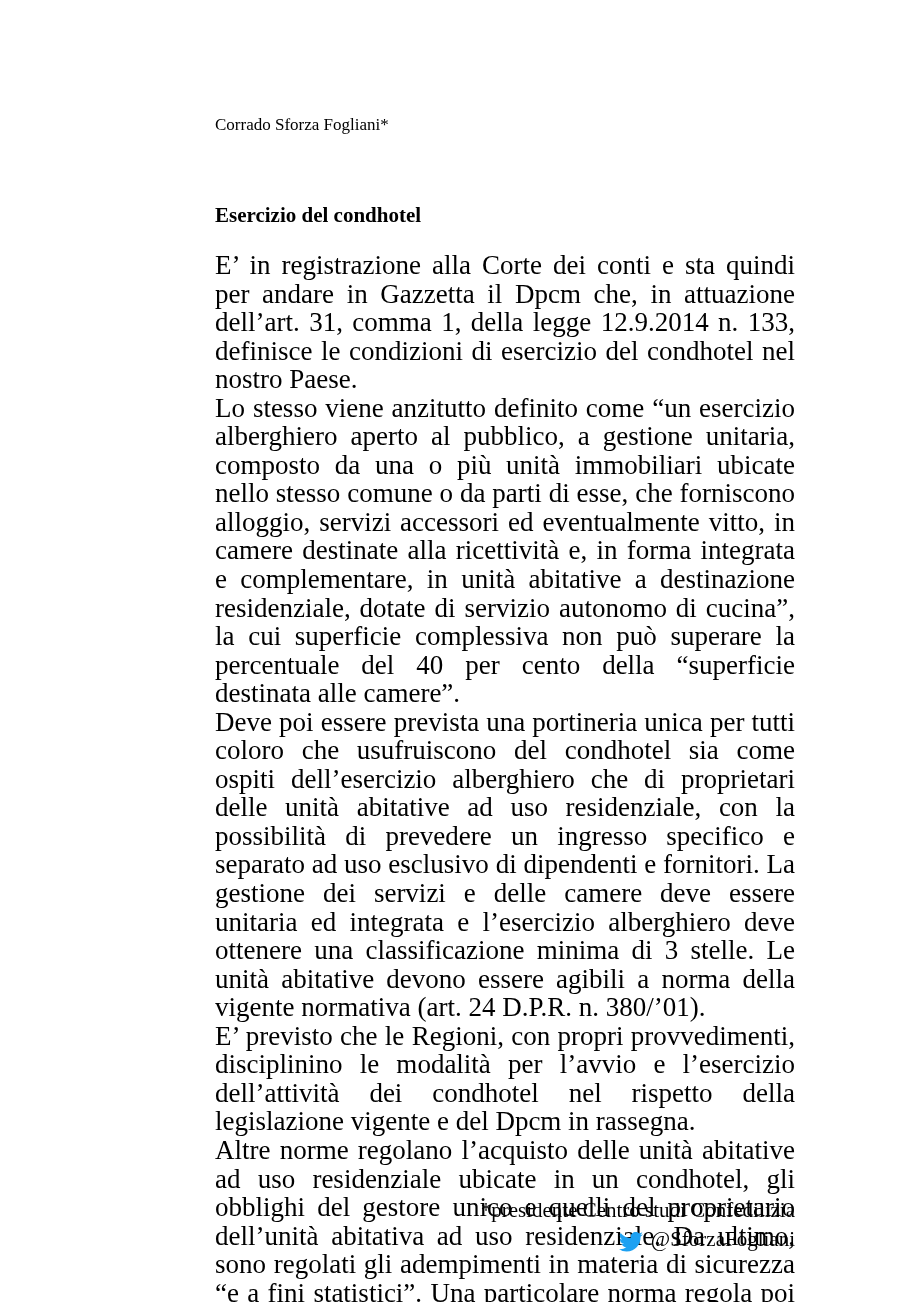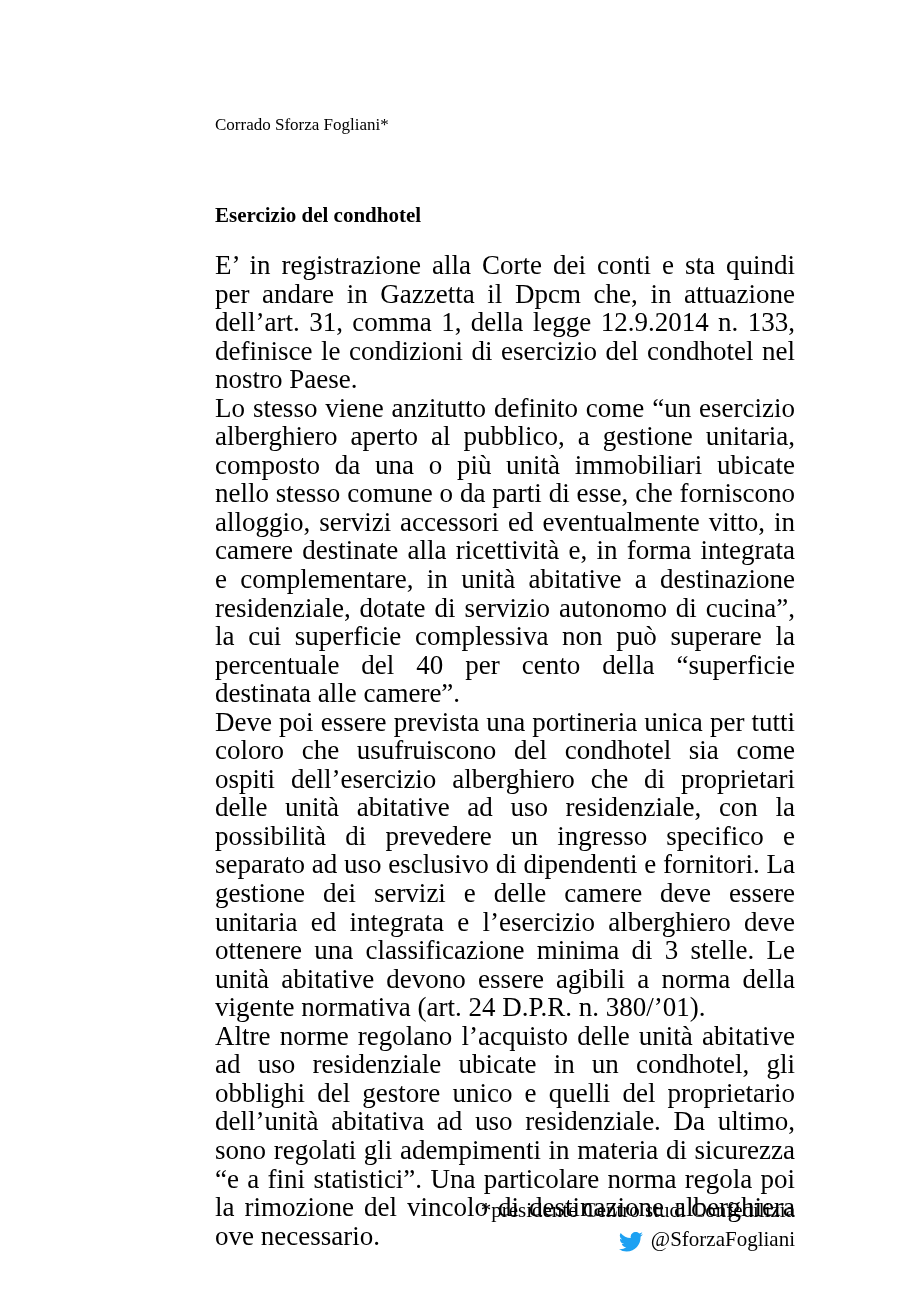--- a/index.html
+++ b/index.html
@@ -99,20 +99,21 @@
     <div class="masthead">
       <div class="masthead-author">Corrado Sforza Fogliani*</div>
     </div>
 
     <div class="article-title">Esercizio del condhotel</div>
 
     <div class="body-text">
       <p>E’ in registrazione alla Corte dei conti e sta quindi per andare in Gazzetta il Dpcm che, in attuazione dell’art. 31, comma 1, della legge 12.9.2014 n. 133, definisce le condizioni di esercizio del condhotel nel nostro Paese.</p>
       <p>Lo stesso viene anzitutto definito come “un esercizio alberghiero aperto al pubblico, a gestione unitaria, composto da una o più unità immobiliari ubicate nello stesso comune o da parti di esse, che forniscono alloggio, servizi accessori ed eventualmente vitto, in camere destinate alla ricettività e, in forma integrata e complementare, in unità abitative a destinazione residenziale, dotate di servizio autonomo di cucina”, la cui superficie complessiva non può superare la percentuale del 40 per cento della “superficie destinata alle camere”.</p>
       <p>Deve poi essere prevista una portineria unica per tutti coloro che usufruiscono del condhotel sia come ospiti dell’esercizio alberghiero che di proprietari delle unità abitative ad uso residenziale, con la possibilità di prevedere un ingresso specifico e separato ad uso esclusivo di dipendenti e fornitori. La gestione dei servizi e delle camere deve essere unitaria ed integrata e l’esercizio alberghiero deve ottenere una classificazione minima di 3 stelle. Le unità abitative devono essere agibili a norma della vigente normativa (art. 24 D.P.R. n. 380/’01).</p>
+      <p>E’ previsto che le Regioni, con propri provvedimenti, disciplinino le modalità per l’avvio e l’esercizio dell’attività dei condhotel nel rispetto della legislazione vigente e del Dpcm in rassegna.</p>
       <p>Altre norme regolano l’acquisto delle unità abitative ad uso residenziale ubicate in un condhotel, gli obblighi del gestore unico e quelli del proprietario dell’unità abitativa ad uso residenziale. Da ultimo, sono regolati gli adempimenti in materia di sicurezza “e a fini statistici”. Una particolare norma regola poi la rimozione del vincolo di destinazione alberghiera ove necessario.</p>
     </div>
 
   </div>
 
   <div class="footer">
     <span class="footer-line">*presidente Centro studi Confedilizia</span>
     <span class="handle-row">
       <span class="twitter-icon">
         <svg viewBox="0 0 24 20" xmlns="http://www.w3.org/2000/svg" aria-hidden="true">

